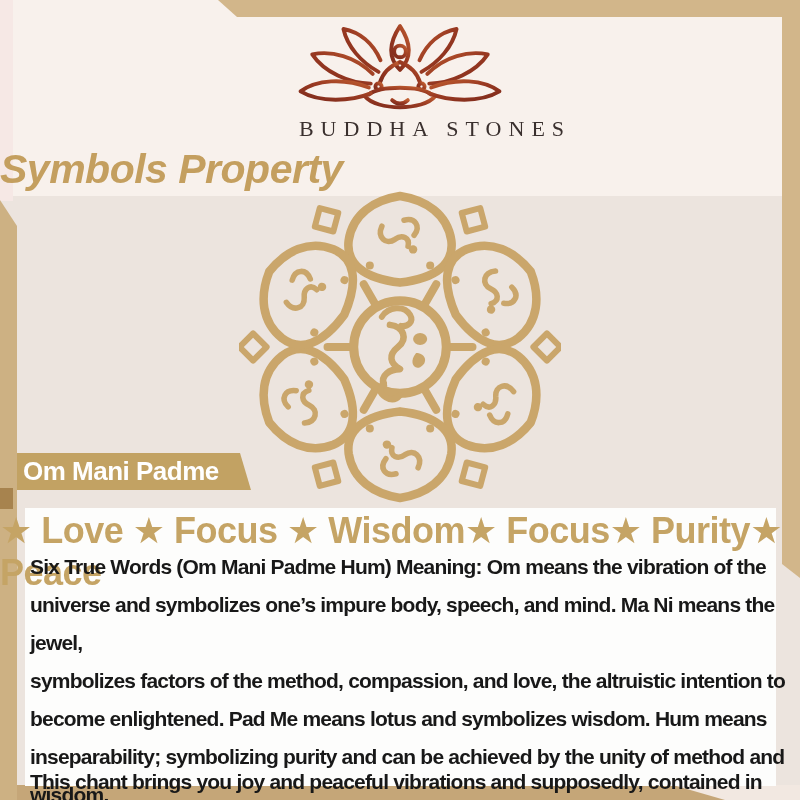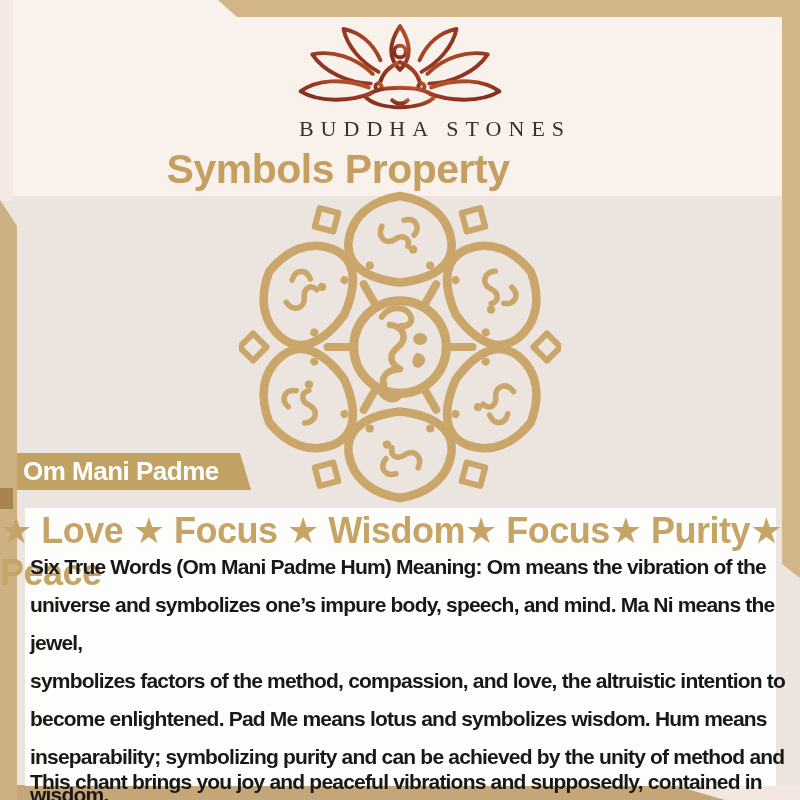--- a/index.html
+++ b/index.html
@@ -20,22 +20,22 @@
     clip-path:polygon(0 0,100% 26px,100% 100%,0 100%);z-index:3;}
   .fold-square{position:absolute;left:0;top:488px;width:13px;height:21px;background:#a7834e;z-index:4;}
   .bottom-light{position:absolute;left:0;top:785px;width:800px;height:15px;background:#f2e8e1;z-index:2;}
   .bottom-band{position:absolute;left:0;top:785px;width:800px;height:15px;background:#c5a678;
     clip-path:polygon(0 0,673px 0,725px 15px,0 15px);z-index:2;}
   
   .logo{position:absolute;left:283px;top:20px;width:234px;height:96px;z-index:5;}
   .brand{position:absolute;left:0;top:116px;width:800px;text-align:center;z-index:5;
     font-family:"Liberation Serif","DejaVu Serif",serif;font-size:22px;letter-spacing:7px;
     color:#3a302e;padding-left:35px;}
-  .title{position:absolute;left:0;top:146px;width:676px;text-align:center;z-index:5;
-    font-size:41px;font-weight:bold;color:#c49f5f;letter-spacing:-0.5px;}
+  .title{position:absolute;left:0;top:146px;width:676px;z-index:5;
+    font-size:41px;font-weight:bold;color:#c49f5f;letter-spacing:-0.5px;font-style:italic;}
   
   .mandala{position:absolute;left:239px;top:186px;width:322px;height:322px;z-index:5;}
   
   .banner{position:absolute;left:17px;top:453px;width:234px;height:37px;background:#c2a263;
     clip-path:polygon(0 0,calc(100% - 11px) 0,100% 100%,0 100%);z-index:5;
     line-height:37px;padding-left:6px;box-sizing:border-box;}
   .banner span{color:#ffffff;font-weight:bold;font-size:26px;letter-spacing:-0.5px;}
   
   .panel{position:absolute;left:25px;top:508px;width:751px;height:278px;background:#fdfdfc;z-index:4;}
   .keywords{position:absolute;left:0;top:510px;width:800px;text-align:left;z-index:5;

